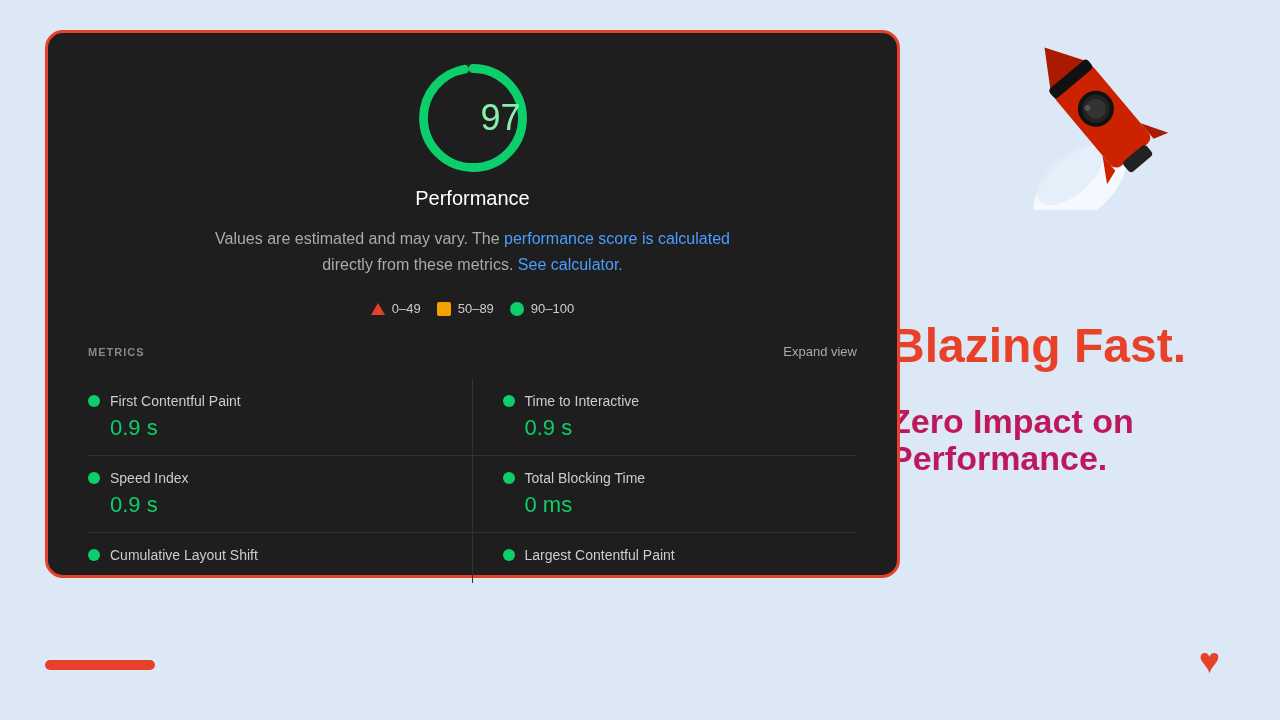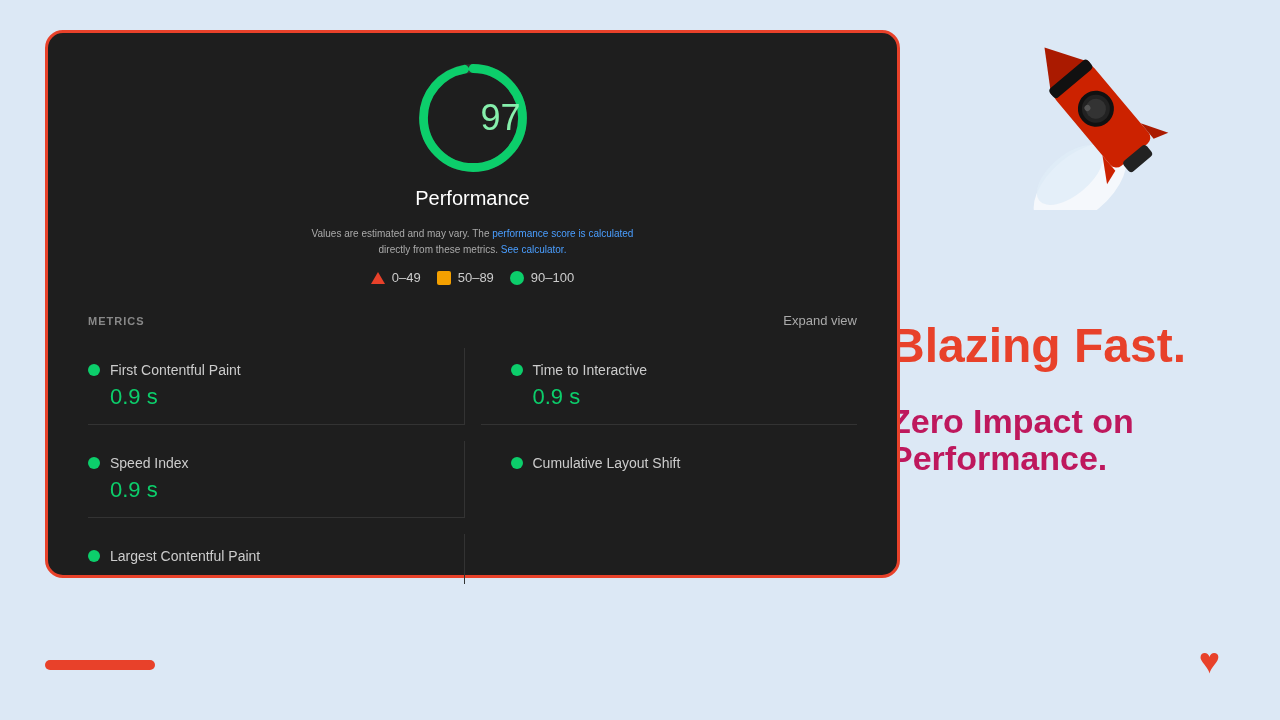--- a/index.html
+++ b/index.html
@@ -133,25 +133,25 @@
       margin-left: 28px;
     }
 
     .score-label {
       font-size: 20px;
       color: #ffffff;
       font-weight: 500;
     }
 
     .score-description {
-      font-size: 10px;
+      font-size: 16px;
       color: #aaaaaa;
       text-align: center;
       line-height: 1.6;
-      margin-bottom: 12px;
+      margin-bottom: 24px;
     }
 
     .score-description a {
       color: #4a9eff;
       text-decoration: none;
     }
 
     
     .legend {
       display: flex;
@@ -214,21 +214,21 @@
     .expand-view {
       font-size: 13px;
       color: #aaaaaa;
       cursor: pointer;
       margin-left: 12px;
     }
 
     .metrics-grid {
       display: grid;
       grid-template-columns: 1fr 1fr;
-      gap: 16px;
+      gap: 0;
     }
 
     .metric-item {
       padding: 14px 0;
       border-bottom: 1px solid #333;
     }
 
     .metric-item:nth-child(odd) {
       padding-right: 30px;
       border-right: 1px solid #333;
@@ -364,20 +364,27 @@
       </div>
 
       <div class="metric-item">
         <div class="metric-name-row">
           <div class="metric-dot"></div>
           <span class="metric-name">Speed Index</span>
         </div>
         <div class="metric-value">0.9 s</div>
       </div>
 
+      <div class="metric-item">
+        <div class="metric-name-row">
+          <div class="metric-dot"></div>
+          <span class="metric-name">Total Blocking Time</span>
+        </div>
+        <div class="metric-value">0 ms</div>
+      </div>
 
       <div class="metric-item" style="border-bottom:none;">
         <div class="metric-name-row">
           <div class="metric-dot"></div>
           <span class="metric-name">Cumulative Layout Shift</span>
         </div>
       </div>
 
       <div class="metric-item" style="border-bottom:none;">
         <div class="metric-name-row">

